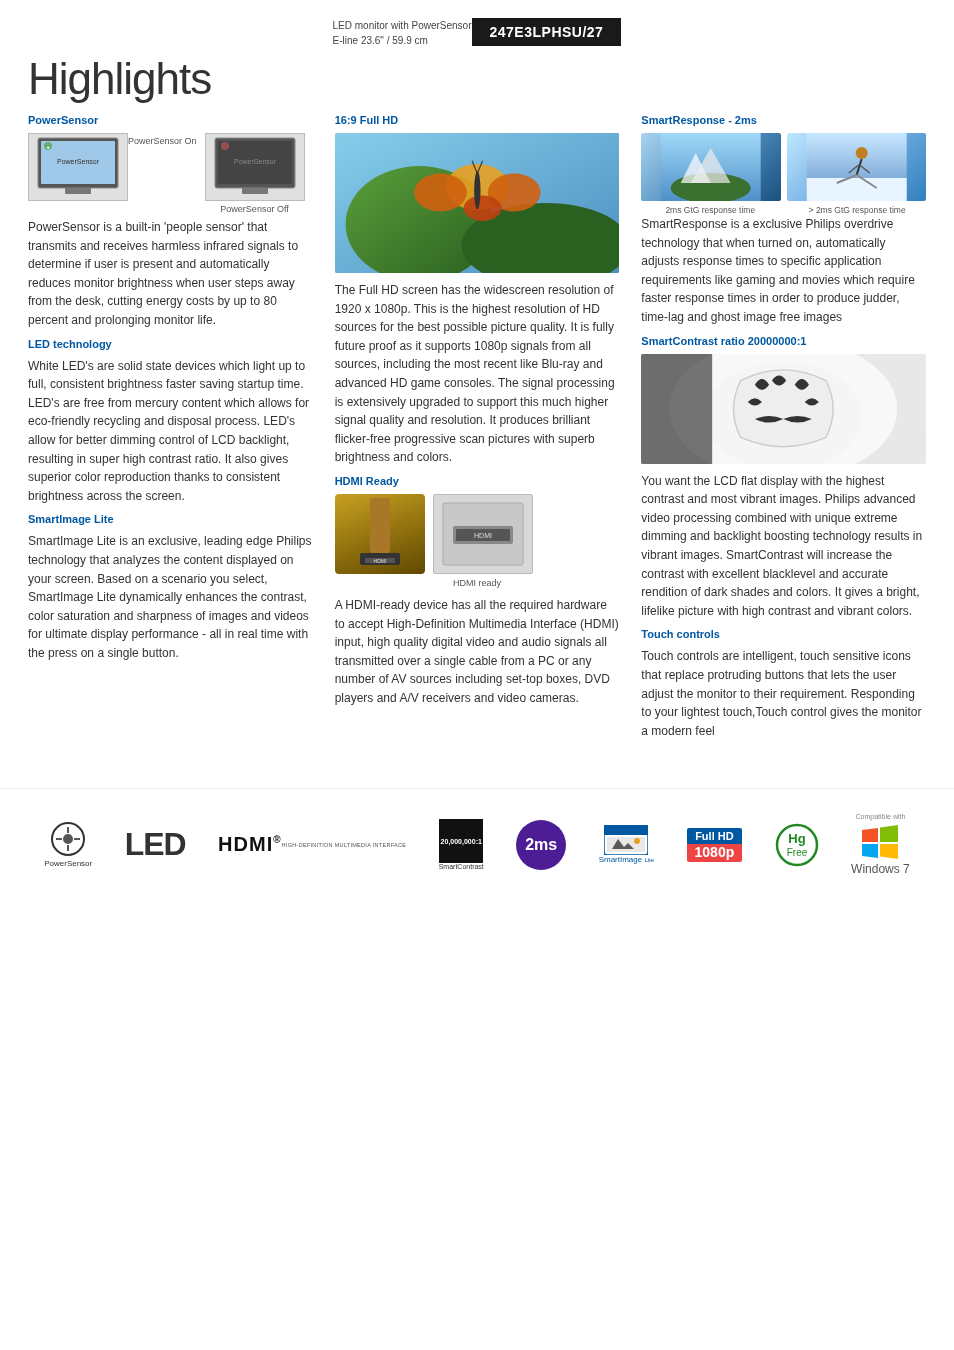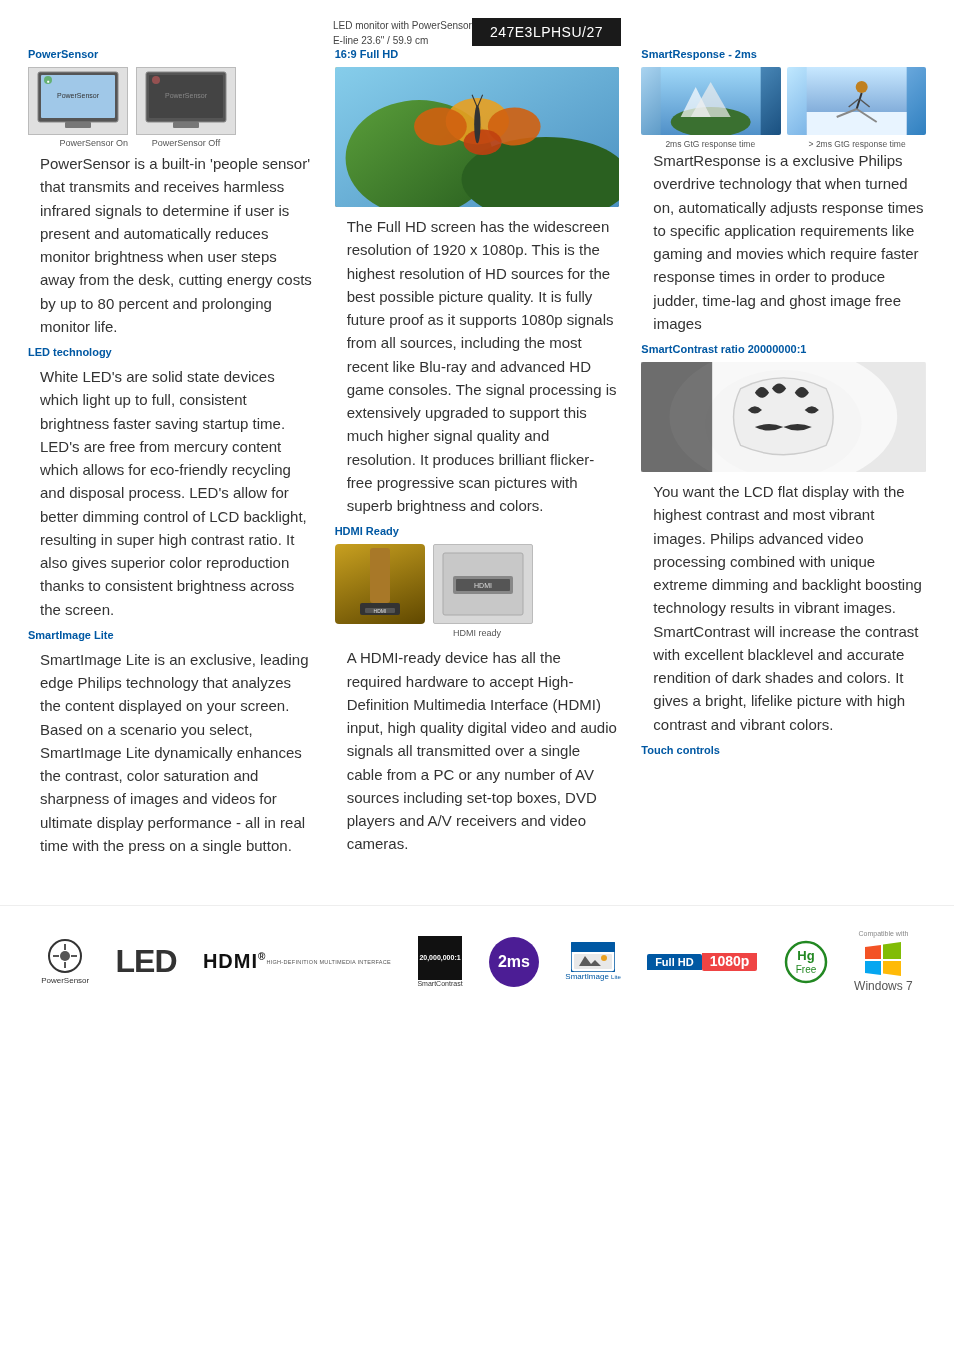--- a/index.html
+++ b/index.html
@@ -27,21 +27,21 @@
     }
     .header-left {
       font-size: 10px;
       color: #444;
       line-height: 1.5;
     }
     .header-right {
       background: #1a1a1a;
       color: #fff;
       font-size: 14px;
-      font-weight: normal;
+      font-weight: bold;
       padding: 6px 18px;
       letter-spacing: 0.5px;
     }
     
     .highlights-title {
       padding: 6px 28px 10px 28px;
       font-size: 44px;
       font-weight: 300;
       color: #333;
       letter-spacing: -1px;
@@ -61,25 +61,24 @@
       font-size: 11px;
       font-weight: bold;
       color: #0058a3;
       margin-bottom: 7px;
       margin-top: 14px;
     }
     .section-title:first-child {
       margin-top: 0;
     }
     .section-text {
-      font-size: 15px;
+      font-size: 12px;
       line-height: 1.55;
       color: #333;
       margin-bottom: 8px;
-      margin-left: 12px;
     }
     .ps-img-caption {
       font-size: 9px;
       color: #555;
       text-align: center;
       margin-top: 3px;
     }
     .ps-images-row {
       display: flex;
       gap: 8px;
@@ -180,30 +179,31 @@
 <div class="page">
 
   <div class="header">
     <div class="header-left">
       <div>LED monitor with PowerSensor</div>
       <div>E-line 23.6" / 59.9 cm</div>
     </div>
     <div class="header-right">247E3LPHSU/27</div>
   </div>
 
+  <div class="highlights-title">Highlights</div>
 
   <div class="columns">
 
     <div class="col">
 
       <div>
         <div class="section-title">PowerSensor</div>
         <div class="ps-images-row">
 
-          <div style="display:flex;flex-direction:column;align-items:flex-end;">
+          <div style="display:flex;flex-direction:row;align-items:flex-start;">
             <div style="width:100px;height:68px;background:#e0e0e0;border:1px solid #bbb;display:flex;align-items:center;justify-content:center;overflow:hidden;">
               <svg width="90" height="62" viewBox="0 0 90 62">
                 <rect x="5" y="2" width="80" height="50" rx="2" fill="#555" stroke="#888" stroke-width="1"></rect>
                 <rect x="8" y="5" width="74" height="43" rx="1" fill="#a0c8e8"></rect>
                 <rect x="32" y="52" width="26" height="6" rx="1" fill="#777"></rect>
                 <text x="45" y="28" text-anchor="middle" font-size="7" fill="#333" font-family="Arial">PowerSensor</text>
                 <circle cx="15" cy="10" r="4" fill="#5a5" opacity="0.8"></circle>
                 <text x="15" y="13" text-anchor="middle" font-size="5" fill="#fff">●</text>
               </svg>
             </div>
@@ -365,20 +365,21 @@
             <path d="M100,62 Q110,58 120,62 Q110,67 100,62Z" fill="#333"></path>
 
             <rect x="0" y="0" width="50" height="110" fill="#1a1a1a" opacity="0.6"></rect>
           </svg>
         </div>
         <p class="section-text">You want the LCD flat display with the highest contrast and most vibrant images. Philips advanced video processing combined with unique extreme dimming and backlight boosting technology results in vibrant images. SmartContrast will increase the contrast with excellent blacklevel and accurate rendition of dark shades and colors. It gives a bright, lifelike picture with high contrast and vibrant colors.</p>
       </div>
 
       <div>
         <div class="section-title">Touch controls</div>
+        <p class="section-text">Touch controls are intelligent, touch sensitive icons that replace protruding buttons that lets the user adjust the monitor to their requirement. Responding to your lightest touch,Touch control gives the monitor a modern feel</p>
       </div>
 
     </div>
   </div>
 
   <div class="logo-bar">
 
     <div class="logo-item">
       <div style="display:flex;flex-direction:column;align-items:center;">
         <svg width="36" height="36" viewBox="0 0 36 36">
@@ -427,21 +428,21 @@
           <rect x="0" y="7" width="44" height="3" fill="#0058a3"></rect>
           <rect x="3" y="12" width="38" height="15" fill="#e8e8e8" rx="1"></rect>
           <polygon points="8,24 14,14 20,22 24,18 30,24" fill="#5a5a5a"></polygon>
           <circle cx="33" cy="16" r="3" fill="#e8a020"></circle>
         </svg>
         <span style="font-size:8px;color:#0058a3;">SmartImage <span style="font-size:6px;">Lite</span></span>
       </div>
     </div>
 
     <div class="logo-item">
-      <div style="display:flex;flex-direction:row;align-items:center;">
+      <div style="display:flex;flex-direction:column;align-items:center;">
         <div style="background:#0058a3;color:#fff;font-size:11px;font-weight:bold;padding:2px 8px;border-radius:2px 2px 0 0;">Full HD</div>
         <div style="background:#ef4444;color:#fff;font-size:14px;font-weight:bold;padding:0 8px 2px;border-radius:0 0 2px 2px;">1080p</div>
       </div>
     </div>
 
     <div class="logo-item">
       <div style="display:flex;flex-direction:column;align-items:center;">
         <svg width="44" height="44" viewBox="0 0 44 44">
           <circle cx="22" cy="22" r="20" fill="#fff" stroke="#228822" stroke-width="2.5"></circle>
           <text x="22" y="20" text-anchor="middle" font-size="13" font-weight="bold" fill="#228822" font-family="Arial">Hg</text>

